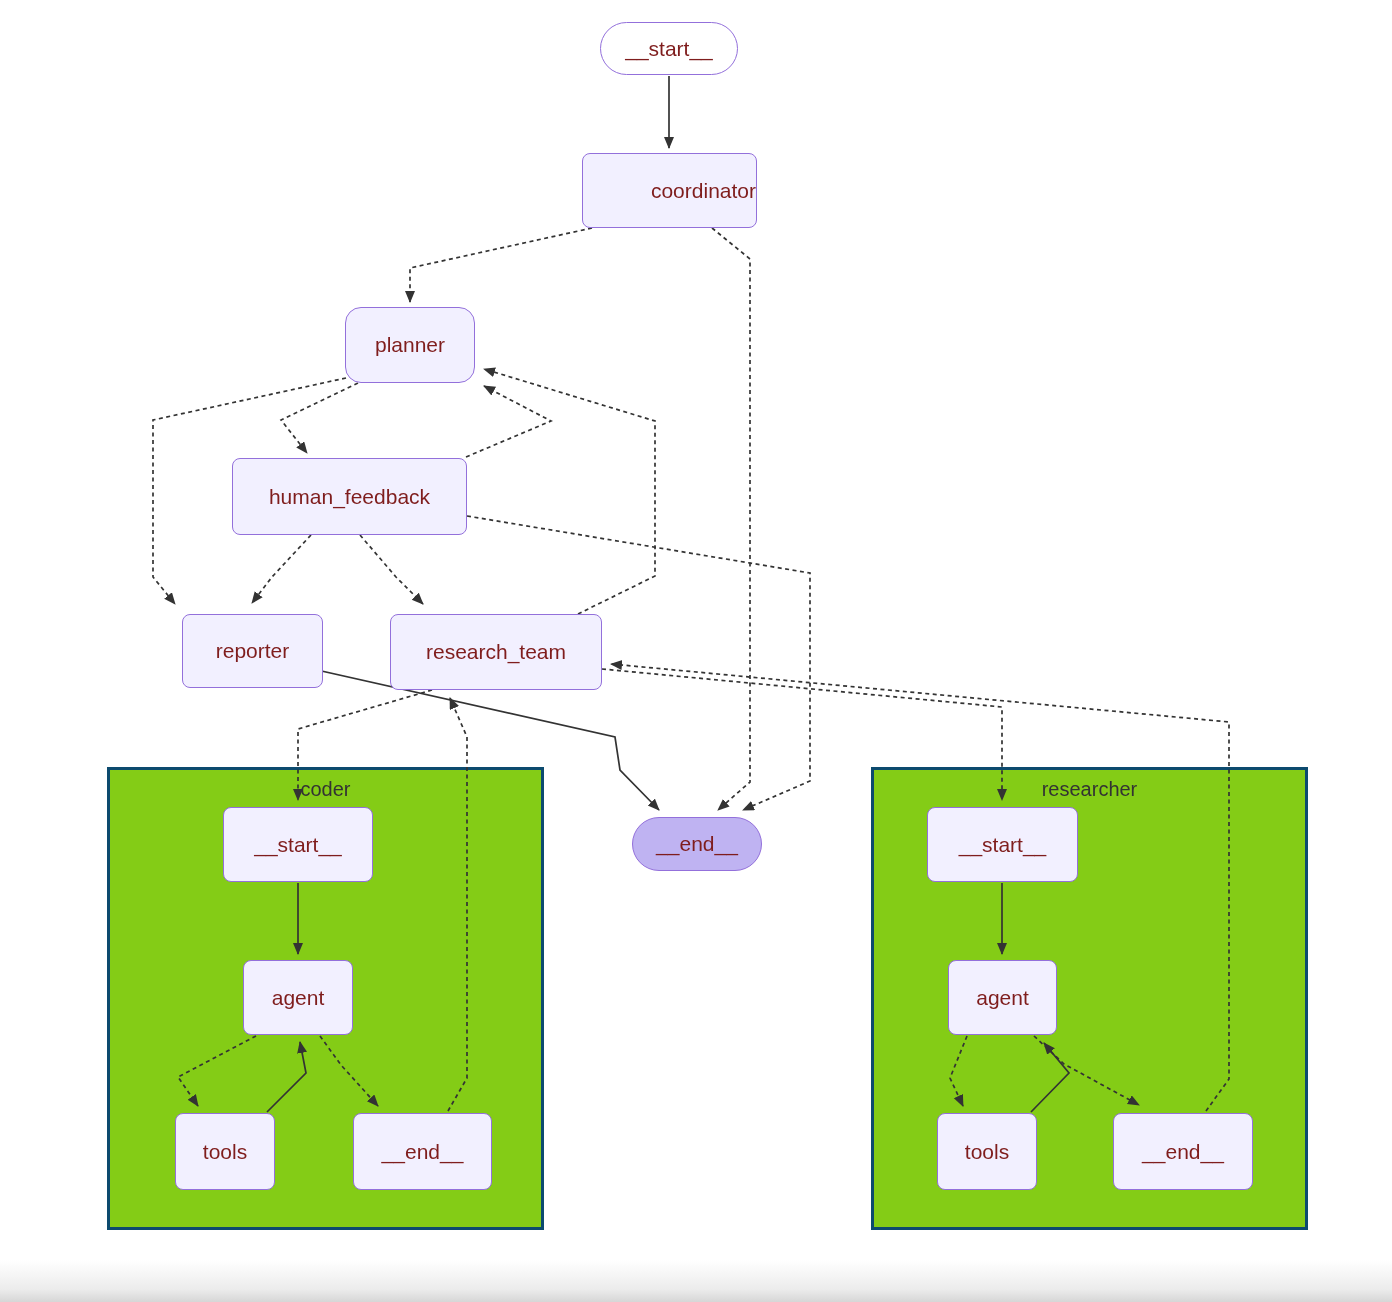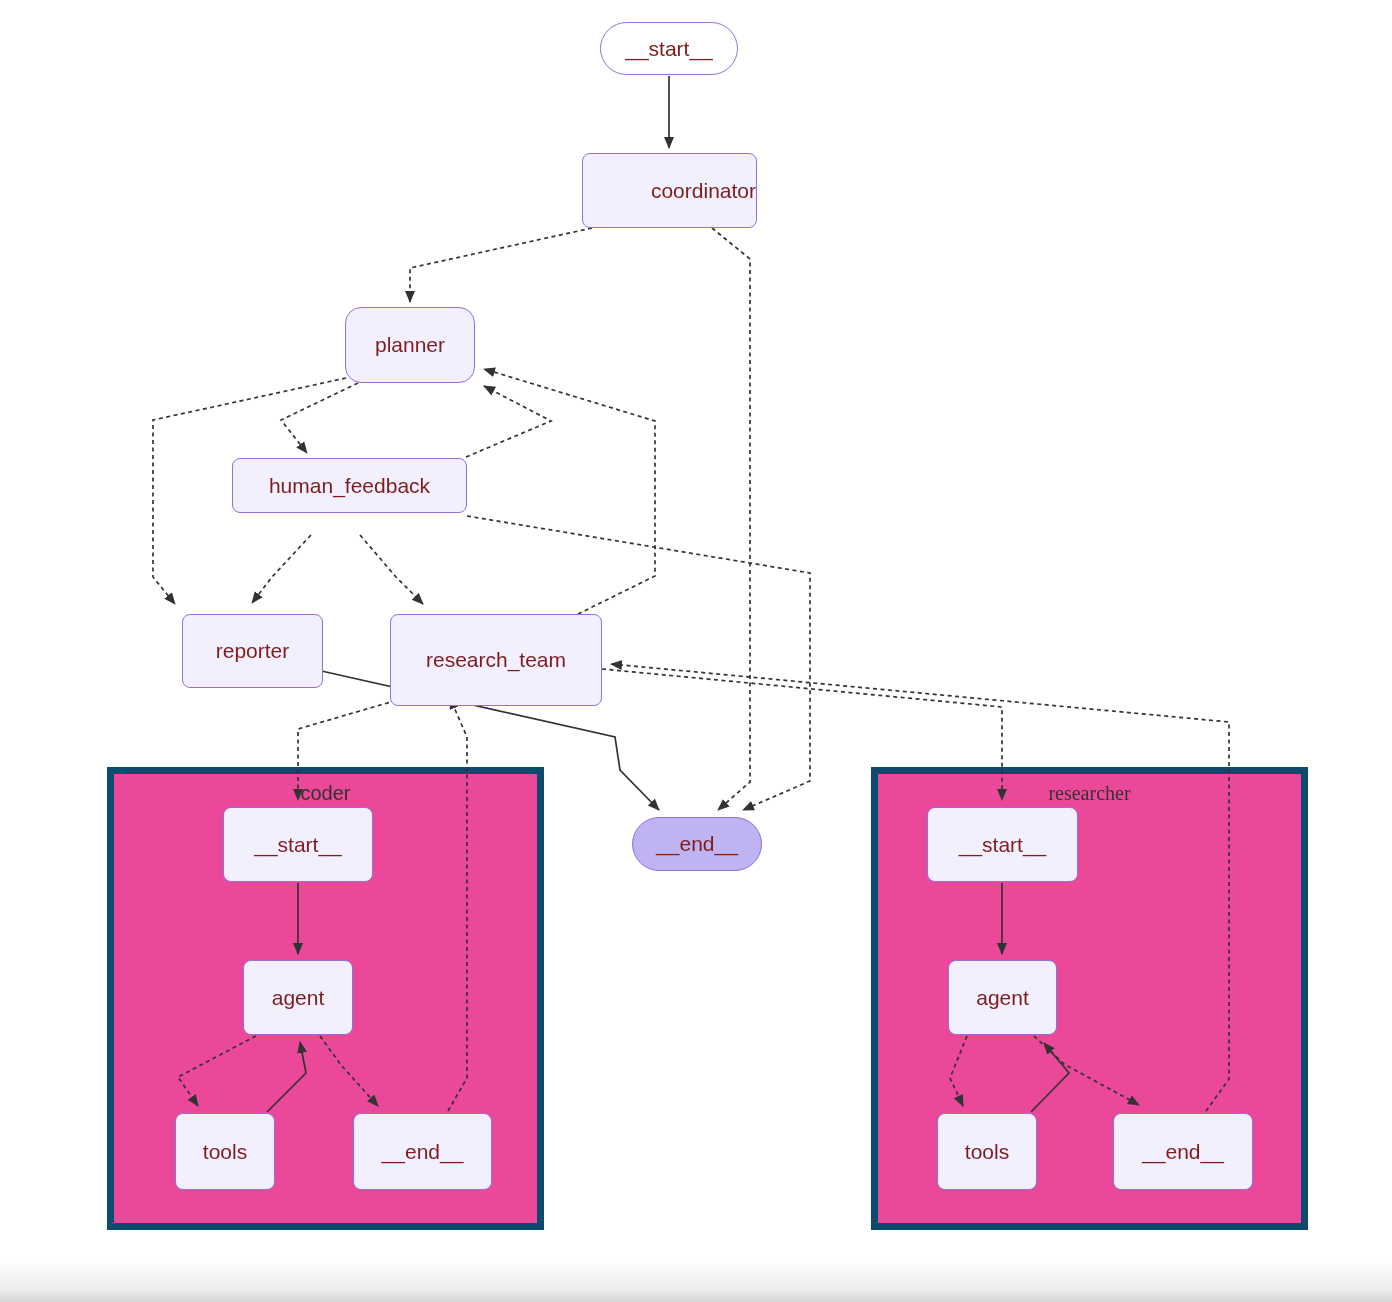--- a/index.html
+++ b/index.html
@@ -5,22 +5,22 @@
   html,body{margin:0;padding:0;background:#ffffff;}
   .stage{
     position:relative;
     width:1392px;height:1302px;
     background:#ffffff;
     font-family:"Liberation Sans", sans-serif;
     overflow:hidden;
   }
   .cluster{
     position:absolute;
-    background:#ec4899;
-    border:7px solid #0c4a6e;
+    background:#84cc16;
+    border:3px solid #0c4a6e;
     box-sizing:border-box;
     z-index:1;
   }
   .cluster-label{
     position:absolute;
     width:100%;
     top:8px;
     text-align:center;
     font-size:20px;
     color:#333333;
@@ -64,21 +64,21 @@
   }
 </style>
 </head>
 <body>
 
 <div class="stage">
 
   <div class="cluster" style="left: 107px; top: 767px; width: 437px; height: 463px;">
     <div class="cluster-label">coder</div>
   </div>
-  <div class="cluster" style="left: 871px; top: 767px; width: 437px; height: 463px; font-family: Liberation Serif, serif;">
+  <div class="cluster" style="left: 871px; top: 767px; width: 437px; height: 463px;">
     <div class="cluster-label">researcher</div>
   </div>
 
   <svg class="edge-layer" id="edge-layer" width="1392" height="1302" viewBox="0 0 1392 1302">
     <defs>
       <marker id="arrowhead" markerUnits="userSpaceOnUse" markerWidth="14" markerHeight="12" refX="11" refY="5" orient="auto">
         <path d="M0,0 L12,5 L0,10 Z" fill="#333333"></path>
       </marker>
     </defs>
   <path d="M669,76 L669,148" class="edge solid" marker-end="url(#arrowhead)"></path>
@@ -108,27 +108,27 @@
 
   <div class="node node--stadium node--first" style="left: 600px; top: 22px; width: 138px; height: 53px;">
     <span>__start__</span>
   </div>
   <div class="node" style="left: 582px; top: 153px; width: 175px; height: 75px; justify-content: flex-end;">
     <span>coordinator</span>
   </div>
   <div class="node" style="left: 345px; top: 307px; width: 130px; height: 76px; border-radius: 16px;">
     <span>planner</span>
   </div>
-  <div class="node" style="left: 232px; top: 458px; width: 235px; height: 55px;">
+  <div class="node" style="left: 232px; top: 458px; width: 235px; height: 77px;">
     <span>human_feedback</span>
   </div>
   <div class="node" style="left: 142px; top: 614px; width: 141px; height: 74px; margin-left: 40px;">
     <span>reporter</span>
   </div>
-  <div class="node" style="left: 390px; top: 614px; width: 212px; height: 92px;">
+  <div class="node" style="left: 390px; top: 614px; width: 212px; height: 76px;">
     <span>research_team</span>
   </div>
   <div class="node node--stadium node--last" style="left: 632px; top: 817px; width: 130px; height: 54px;">
     <span>__end__</span>
   </div>
 
   <div class="node" style="left: 223px; top: 807px; width: 150px; height: 75px;">
     <span>__start__</span>
   </div>
   <div class="node" style="left: 243px; top: 960px; width: 110px; height: 75px;">

